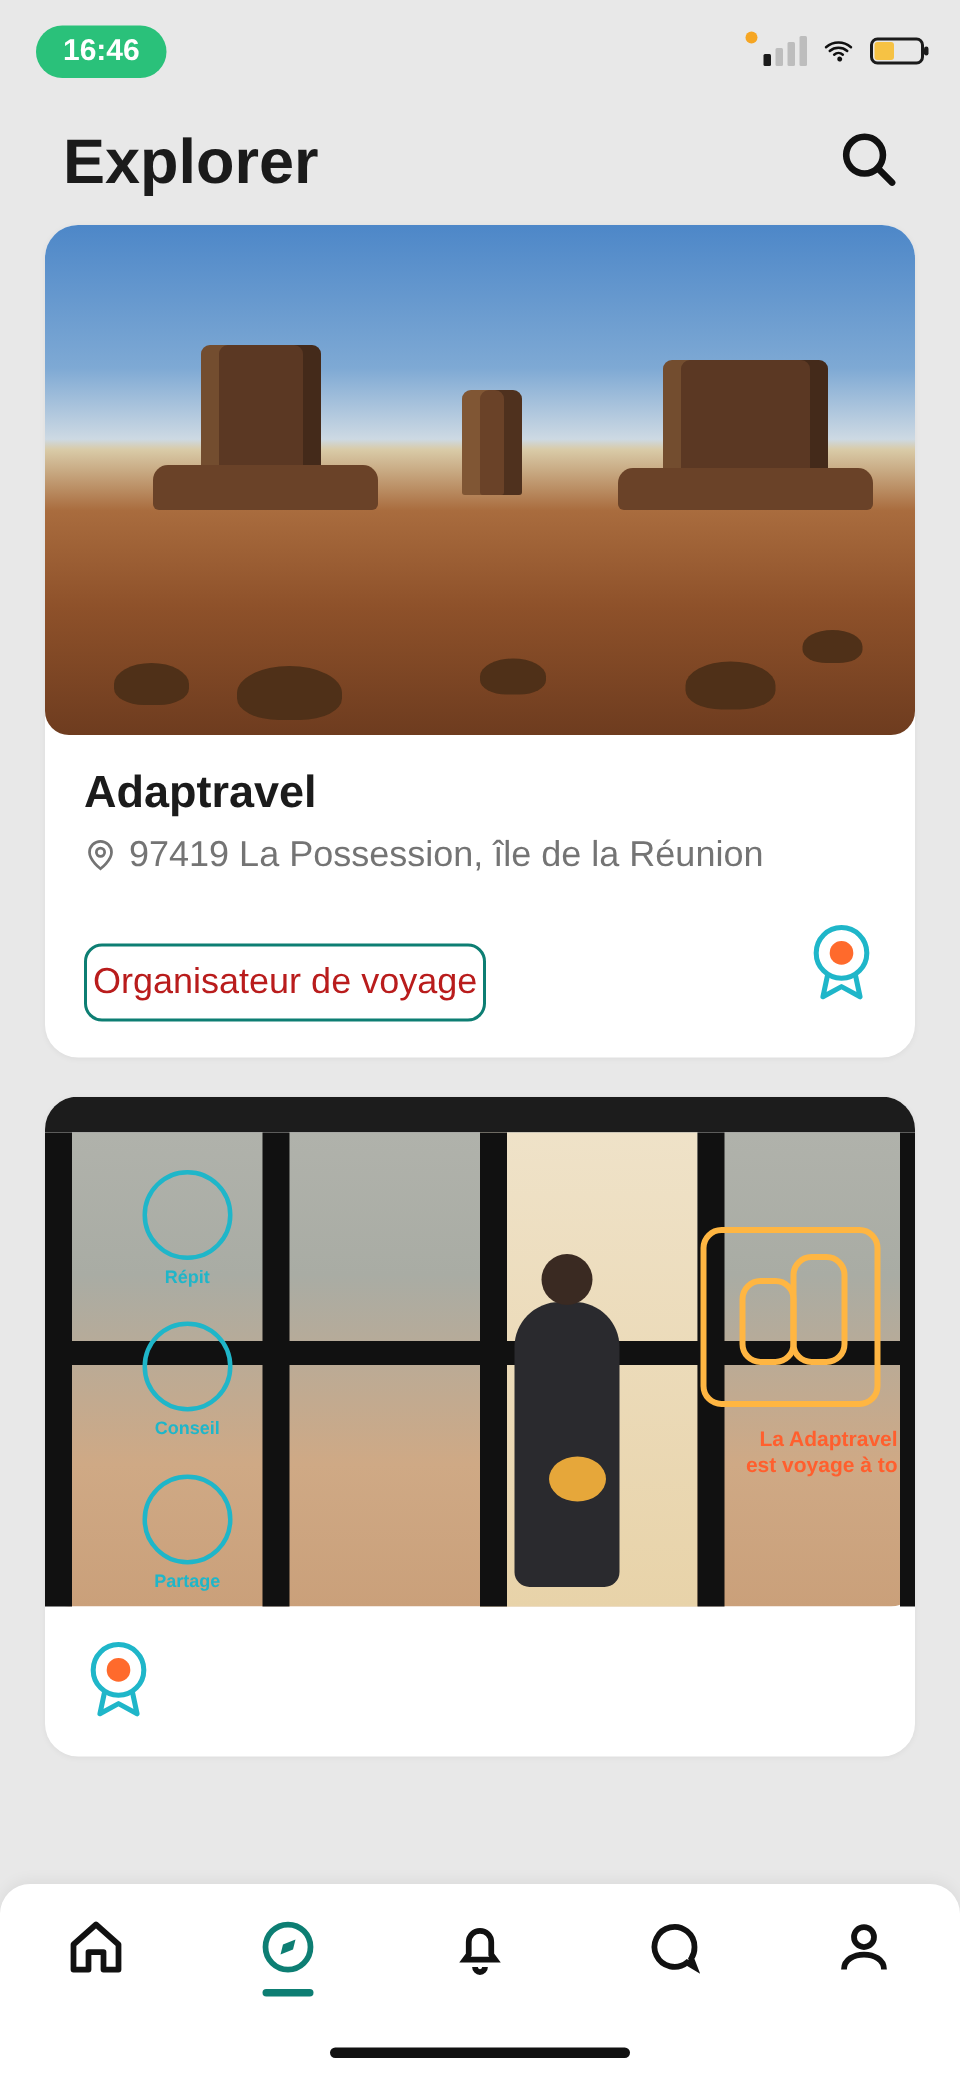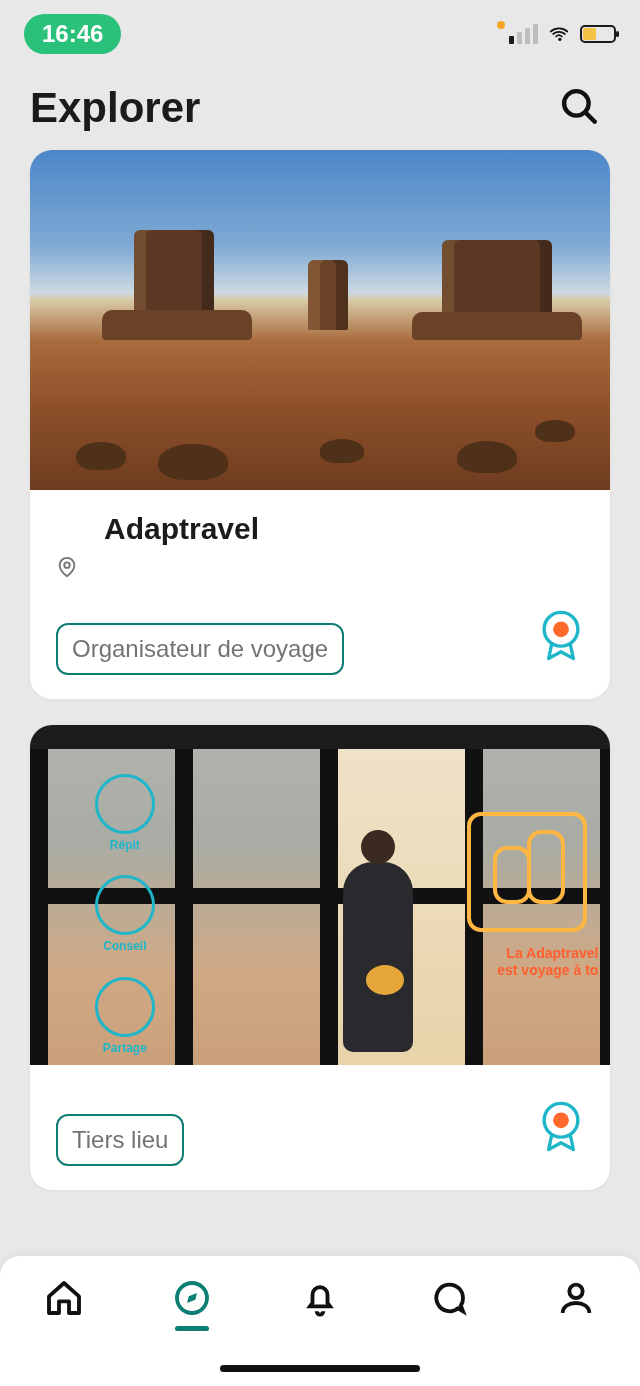--- a/index.html
+++ b/index.html
@@ -1,47 +1,47 @@
 <!DOCTYPE html>
 <html><head>
 <meta charset="utf-8">
 <style>
   * { box-sizing: border-box; margin: 0; padding: 0; }
   html, body { width: 640px; height: 1386px; font-family: -apple-system, Helvetica, Arial, sans-serif; background: #e8e8e8; overflow: hidden; }
 
   
   .status-bar { display:flex; justify-content:space-between; align-items:center; padding: 16px 24px 8px 24px; height:60px; }
-  .time-pill { background:#2ac17a; color:#fff; font-weight:600; font-size:24px; padding:6px 18px; border-radius:22px;text-align:center; }
+  .time-pill { background:#2ac17a; color:#fff; font-weight:600; font-size:20px; padding:6px 18px; border-radius:22px;text-align:center; }
   .status-icons { display:flex; align-items:center; gap:8px; }
   .dot-orange { width:8px; height:8px; border-radius:50%; background:#f6a623; margin-bottom:18px; margin-right:-4px;}
   .bars { display:flex; align-items:flex-end; gap:3px; }
   .bars span { width:5px; background:#1b1b1b; border-radius:1px; display:block; }
   .bars span.dim { background:#bdbdbd; }
   .b1{height:8px}.b2{height:12px}.b3{height:16px}.b4{height:20px}
   .wifi { width:26px; height:20px; }
   .battery { width:36px; height:18px; border:2px solid #1b1b1b; border-radius:5px; position:relative; }
   .battery:after { content:""; position:absolute; right:-5px; top:4px; width:3px; height:6px; background:#1b1b1b; border-radius:2px;}
   .battery .fill { position:absolute; left:1px; top:1px; bottom:1px; width:40%; background:#f6c244; border-radius:2px;}
 
   
-  .header { display:flex; justify-content:space-between; align-items:center; padding: 24px 40px 18px 30px; }
+  .header { display:flex; justify-content:space-between; align-items:center; padding: 24px 40px 18px 30px; margin-left: 12px; }
   .header h1 { font-size:42px; font-weight:700; color:#1b1b1b; }
   .search-btn svg { width:42px; height:42px; stroke:#111; stroke-width:2.5; fill:none; }
 
   
   .list { padding: 0 30px; display:flex; flex-direction:column; gap:26px; }
   .card { background:#fff; border-radius:22px; overflow:hidden; box-shadow:0 1px 4px rgba(0,0,0,0.05); }
-  .card-img { width:100%; height:340px; display:block; }
+  .card-img { width:100%; height:340px; display:block;border-radius:16px; }
   .card2 .card-img { height:340px; }
   .card-body { padding:22px 26px 24px 26px; }
-  .card-title { font-size:30px; font-weight:700; color:#1b1b1b; margin-bottom:10px;margin-left:48px; }
+  .card-title { font-size:30px; font-weight:700; color:#1b1b1b; margin-bottom:10px; }
   .card-loc { display:flex; align-items:center; gap:8px; color:#747474; font-size:24px; margin-bottom:18px; }
   .loc-icon { width:22px; height:22px; stroke:#747474; stroke-width:2; fill:none; }
   .tag-row { display:flex; justify-content:space-between; align-items:center; }
-  .tag { border:2px solid #0d7e73; color:#737373; font-size:24px; padding:10px 14px; border-radius:12px; background:#fff;margin-top:27px; }
+  .tag { border:2px solid #0d7e73; color:#b91c1c; font-size:24px; padding:10px 4px; border-radius:12px; background:#fff;margin-top:27px; }
   .badge-icon { width:46px; height:54px; }
 
   
   .desert {
     background:
        linear-gradient(to bottom, #4d87c8 0%, #7ea9d4 28%, #cdd9e3 42%,
        #d9cba8 44%,
        #a96c3e 56%, #8e512a 75%, #6e3c1f 100%);
     position:relative;
   }
@@ -133,20 +133,21 @@
         <div class="rock r4"></div>
         <div class="rock r5"></div>
     </div>
     <div class="card-body">
       <div class="card-title">Adaptravel</div>
       <div class="card-loc">
         <svg class="loc-icon" viewBox="0 0 24 24">
             <circle cx="12" cy="10" r="3"></circle>
             <path d="M12 2c-4.4 0-8 3.6-8 8 0 6 8 12 8 12s8-6 8-12c0-4.4-3.6-8-8-8z"></path>
           </svg>
+        <span>97419 La Possession, île de la Réunion</span>
       </div>
       <div class="tag-row">
         <div class="tag">Organisateur de voyage</div>
         <svg class="badge-icon" viewBox="0 0 40 48">
           <circle cx="20" cy="18" r="15" fill="none" stroke="#1fb6c9" stroke-width="3"></circle>
           <circle cx="20" cy="18" r="7" fill="#ff6a2c"></circle>
           <path d="M12 30 L9 44 L20 38 L31 44 L28 30" fill="none" stroke="#1fb6c9" stroke-width="3" stroke-linejoin="round"></path>
         </svg>
       </div>
     </div>
@@ -173,21 +174,20 @@
           <div class="ring"></div>
           <div class="lab">Conseil</div>
         </div>
       <div class="person"></div>
         <div class="bag"></div>
       <div class="neon"></div>
       <div class="neon-text"><span>La Adaptravel</span><br><span>est voyage à to</span></div>
     </div>
     <div class="card-body">
       <div class="tag-row">
-        <div class="tag">Tiers lieu</div>
         <svg class="badge-icon" viewBox="0 0 40 48">
           <circle cx="20" cy="18" r="15" fill="none" stroke="#1fb6c9" stroke-width="3"></circle>
           <circle cx="20" cy="18" r="7" fill="#ff6a2c"></circle>
           <path d="M12 30 L9 44 L20 38 L31 44 L28 30" fill="none" stroke="#1fb6c9" stroke-width="3" stroke-linejoin="round"></path>
         </svg>
       </div>
     </div>
   </div>
 
 </div>

